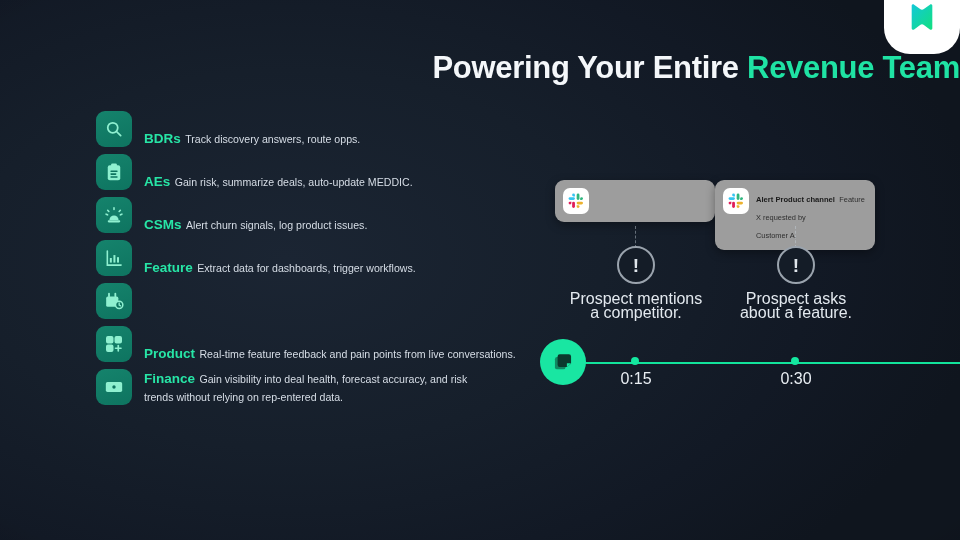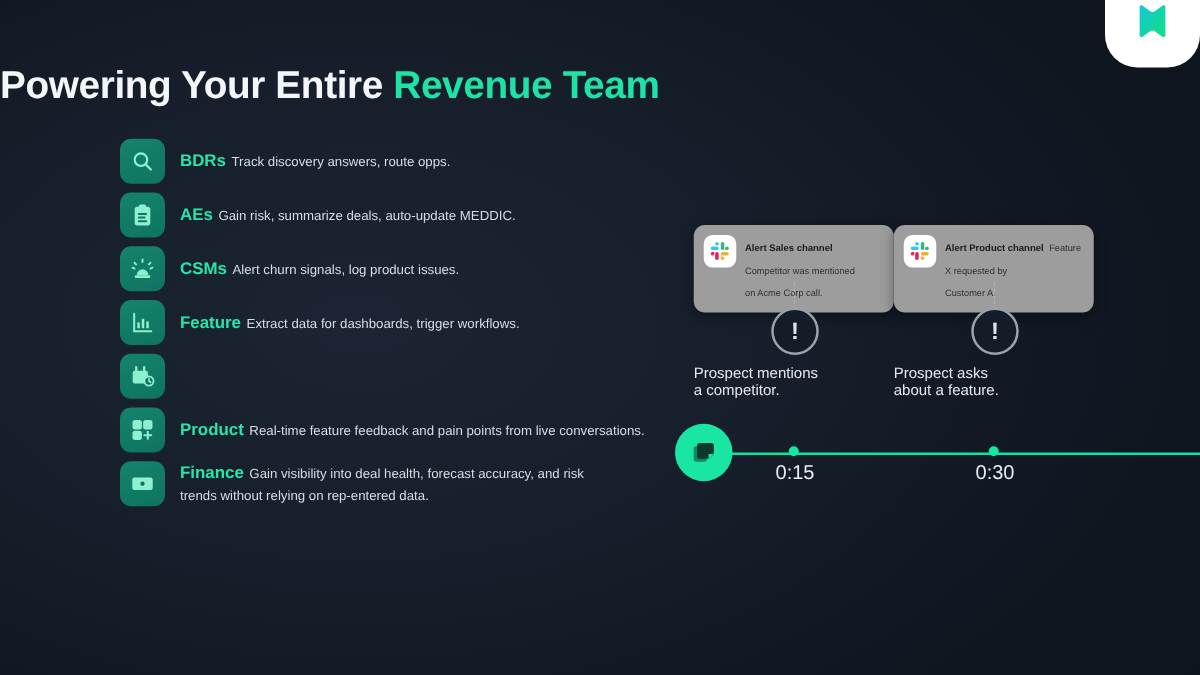--- a/index.html
+++ b/index.html
@@ -35,39 +35,39 @@
     display: flex; align-items: flex-end; justify-content: center;
     padding-bottom: 22px;
     z-index: 6;
   }
   .logo-badge .mark { width: 30px; height: 30px; display: block; }
 
   
   .title {
     position: absolute;
     top: 50px; left: 0; width: 960px;
-    text-align: left;
+    text-align: right;
     font-size: 31px;
     font-weight: bold;
     letter-spacing: -0.3px;
     color: #f4f7fa;
     z-index: 4;
   }
   .title .accent { color: #1fe3a4; }
 
   
   .roles {
     position: absolute;
     left: 96px; top: 110px;
     width: 470px;
     z-index: 4;
   }
   .role {
     display: flex;
-    align-items: center;
+    align-items: flex-end;
     gap: 12px;
     margin-bottom: 6px;
     min-height: 36px;
   }
   .role-icon {
     flex: 0 0 auto;
     width: 36px; height: 36px;
     border-radius: 9px;
     background: linear-gradient(160deg, #15836c 0%, #0e7460 100%);
     display: flex; align-items: center; justify-content: center;
@@ -162,22 +162,22 @@
     display: flex; align-items: center; justify-content: center;
     color: #dfe5eb;
     font-size: 19px;
     font-weight: bold;
     line-height: 1;
   }
   .tl-caption {
     position: absolute;
     left: 0; top: 112px;
     width: 162px;
-    text-align: left;
-    font-size: 12px;
+    text-align: center;
+    font-size: 16px;
     color: #e3e9ef;
     line-height: 13.5px;
     white-space: pre-line;
   }
   .tl-dot {
     position: absolute;
     left: 76px; top: 177px;
     width: 8px; height: 8px;
     border-radius: 50%;
     background: #14e8a0;
@@ -346,25 +346,20 @@
             <path d="M5.1 15.1a2.1 2.1 0 1 1-2.1-2.1h2.1z" fill="#e01e5a"></path>
             <path d="M6.2 15.1a2.1 2.1 0 0 1 4.2 0v5.3a2.1 2.1 0 1 1-4.2 0z" fill="#e01e5a"></path>
             <path d="M8.3 5.1a2.1 2.1 0 1 1 2.1-2.1v2.1z" fill="#36c5f0"></path>
             <path d="M8.3 6.2a2.1 2.1 0 0 1 0 4.2H3a2.1 2.1 0 1 1 0-4.2z" fill="#36c5f0"></path>
             <path d="M18.3 8.3a2.1 2.1 0 1 1 2.1 2.1h-2.1z" fill="#2eb67d"></path>
             <path d="M17.2 8.3a2.1 2.1 0 0 1-4.2 0V3a2.1 2.1 0 1 1 4.2 0z" fill="#2eb67d"></path>
             <path d="M15.1 18.3a2.1 2.1 0 1 1-2.1 2.1v-2.1z" fill="#ecb22e"></path>
             <path d="M15.1 17.2a2.1 2.1 0 0 1 0-4.2h5.3a2.1 2.1 0 1 1 0 4.2z" fill="#ecb22e"></path>
           </svg>
         </span>
-        <span>
-          <span class="tl-card-title">Alert Sales channel</span>
-          <span class="tl-card-sub">Competitor was mentioned
-on Acme Corp call.</span>
-        </span>
       </div>
       <div class="tl-dash"></div>
       <div class="tl-alert">!</div>
       <div class="tl-caption">Prospect mentions
 a competitor.</div>
       <div class="tl-dot"></div>
       <div class="tl-time">0:15</div>
     </div>
 
     <div class="tl-node n2">

